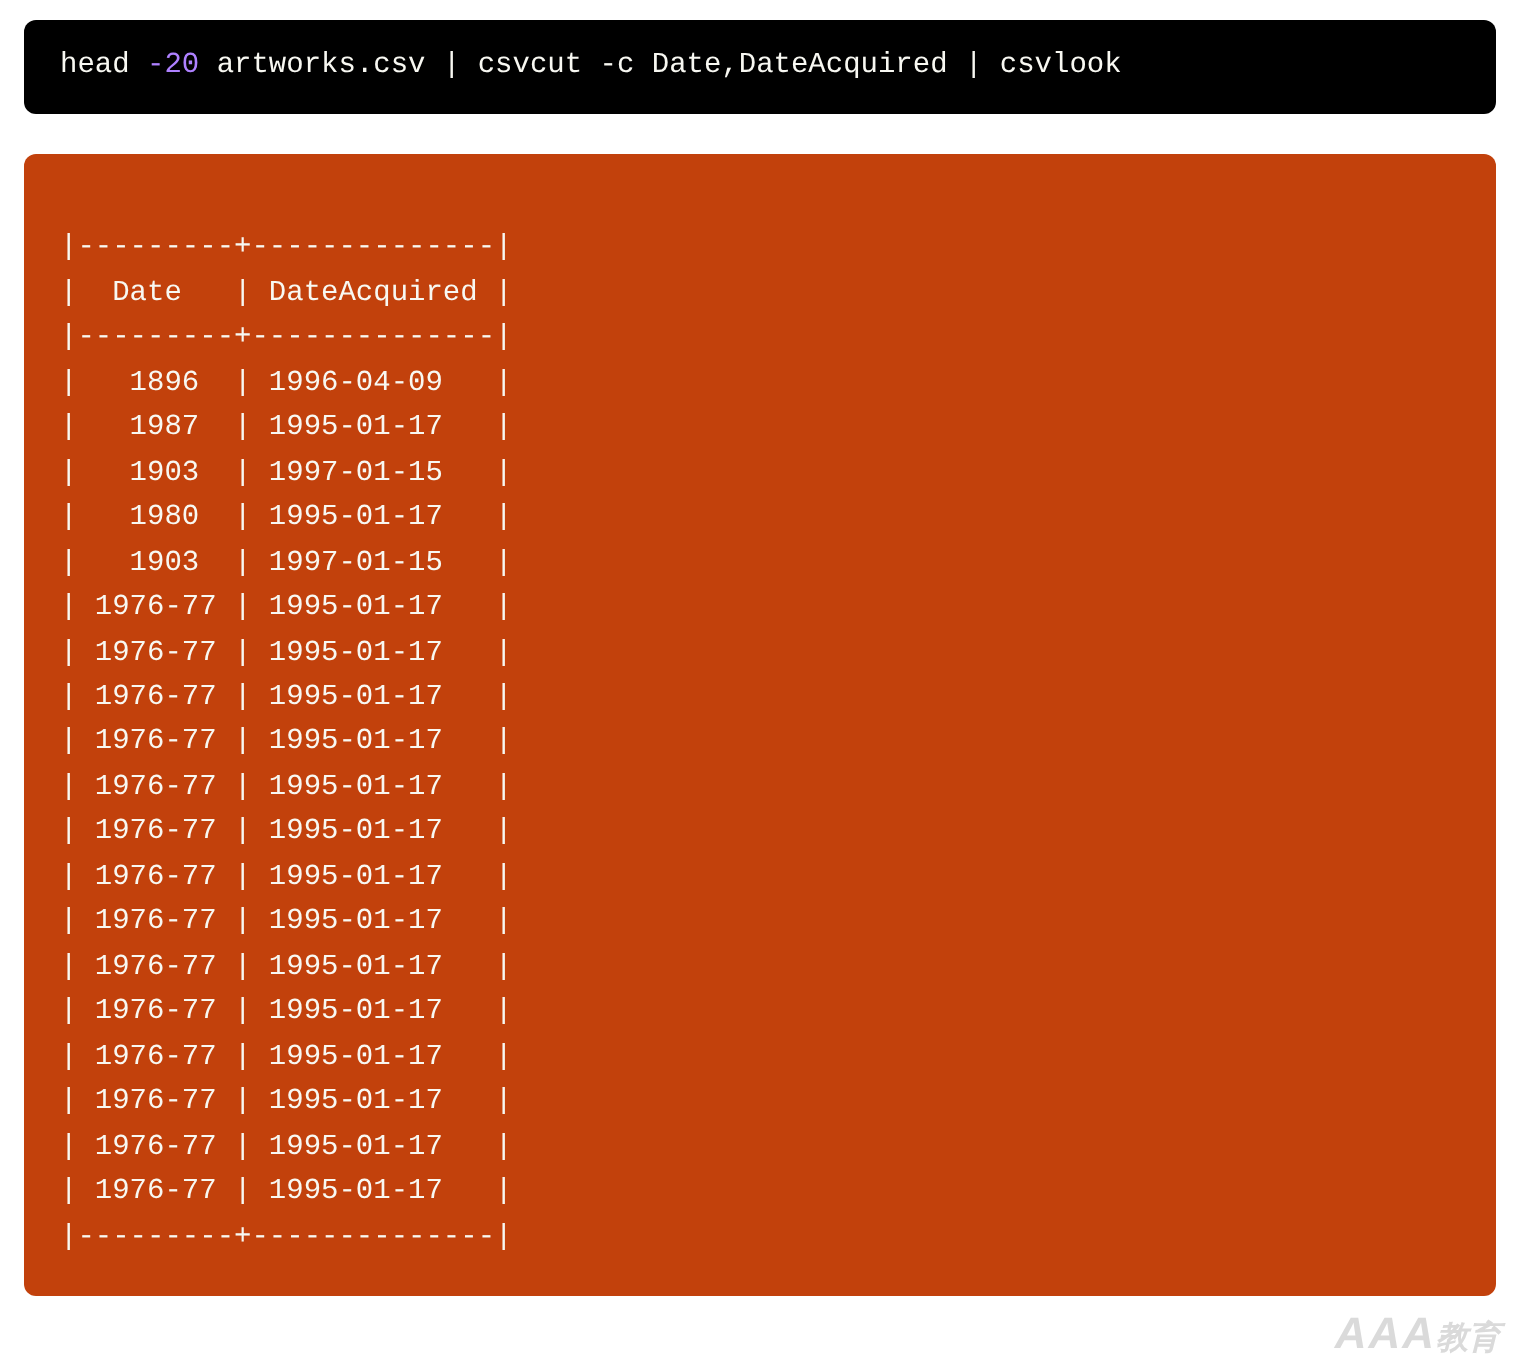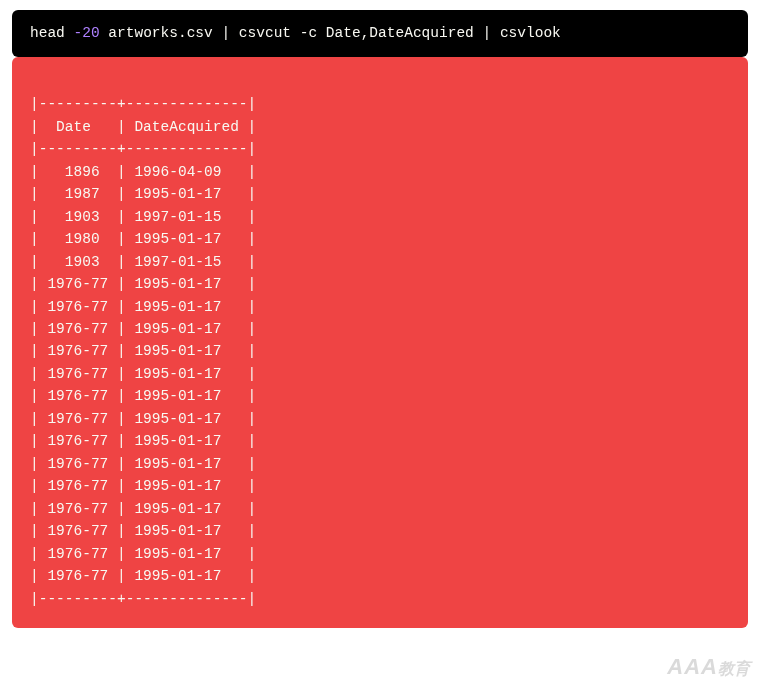--- a/index.html
+++ b/index.html
@@ -9,30 +9,30 @@
     font-size: 14.5px;
     width: 760px;
     height: 684px;
     overflow: hidden;
     position: relative;
   }
   .command-bar {
     background: #000000;
     color: #f8f8f2;
     border-radius: 6px;
-    margin: 10px 12px 0 12px;
+    margin: 10px 12px 20px 12px;
     padding: 14px 18px;
     line-height: 1.3;
     white-space: pre;
   }
   .cmd-head  { color: #f8f8f2; }
   .cmd-flag  { color: #ae81ff; }
   .cmd-rest  { color: #f8f8f2; }
   .output-box {
-    background: #ef4444;
+    background: #c2410c;
     color: #f8f8f2;
     border-radius: 6px;
     margin: 0 12px 12px 12px;
     padding: 14px 18px 18px 18px;
     line-height: 1.55;
     white-space: pre;
   }
   .sep-col   { color: #f8f8f2; }
   .dash-col  { color: #f8f8f2; }
   .watermark {

